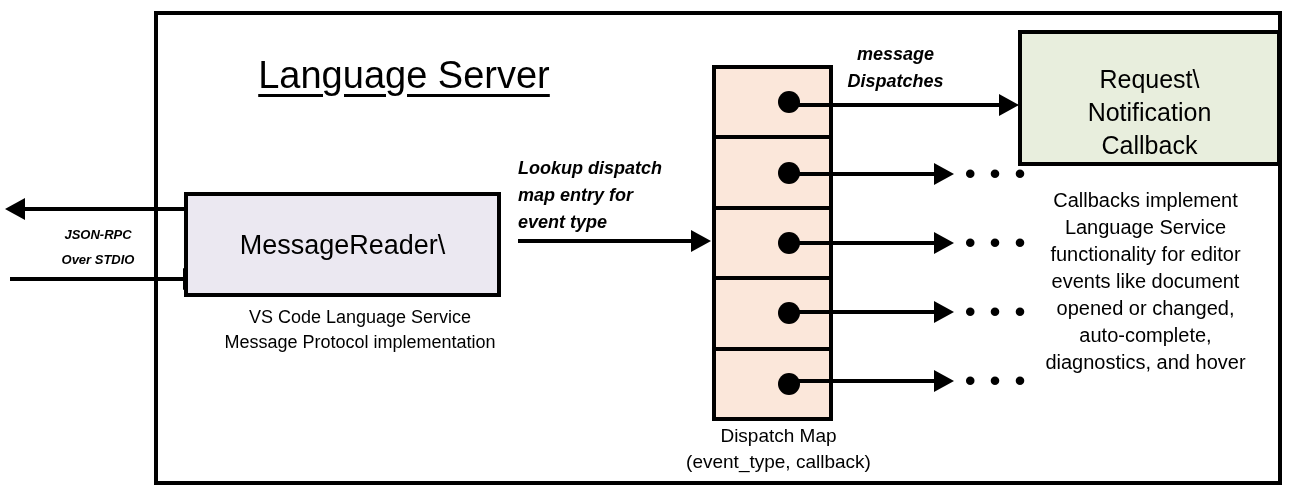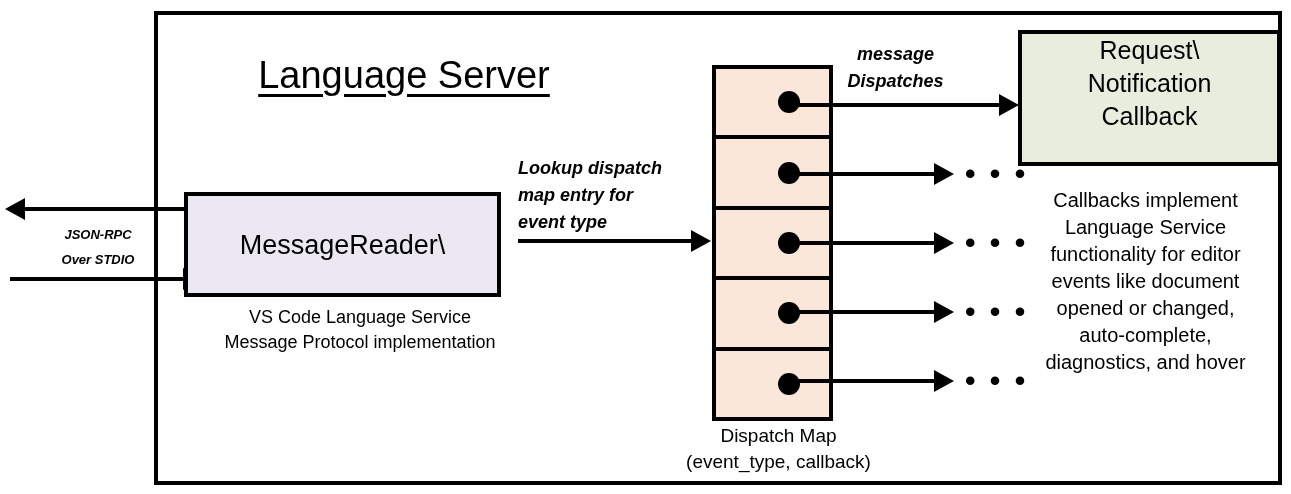--- a/index.html
+++ b/index.html
@@ -71,21 +71,21 @@
   }
   #map-caption{
     left:661px;top:423px;width:235px;
     font-size:19px;line-height:26px;text-align:center;
   }
 
   
   #callback-box{
     left:1018px;top:30px;width:263px;height:136px;
     background:#E8EEDD;border:4px solid #000;box-sizing:border-box;
-    display:flex;align-items:flex-start;justify-content:center;
+    display:flex;align-items:flex-end;justify-content:center;
   }
   #callback-box .lines{font-size:25px;line-height:33px;text-align:center;}
   #callback-caption{
     left:1008px;top:187px;width:275px;
     font-size:20px;line-height:27px;text-align:center;
   }
 
   
   .hline{height:4px;background:#000;}
   .arrow-r{

